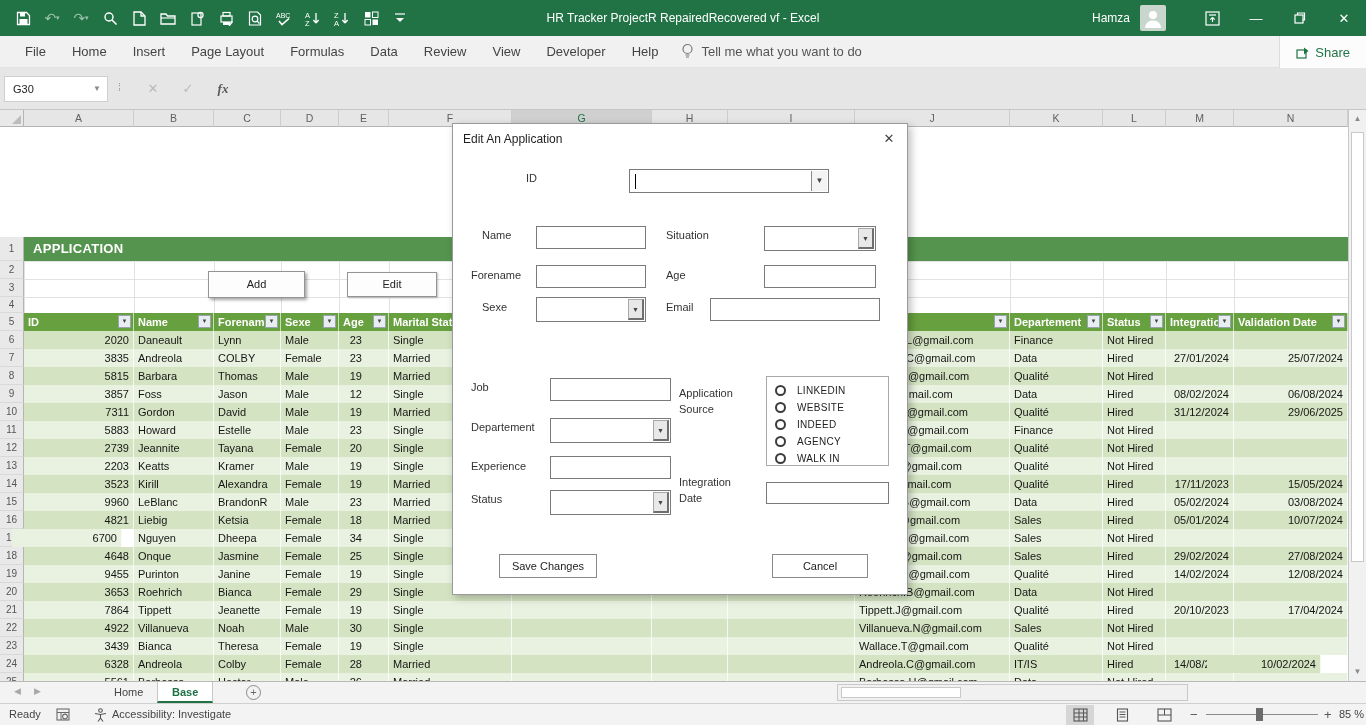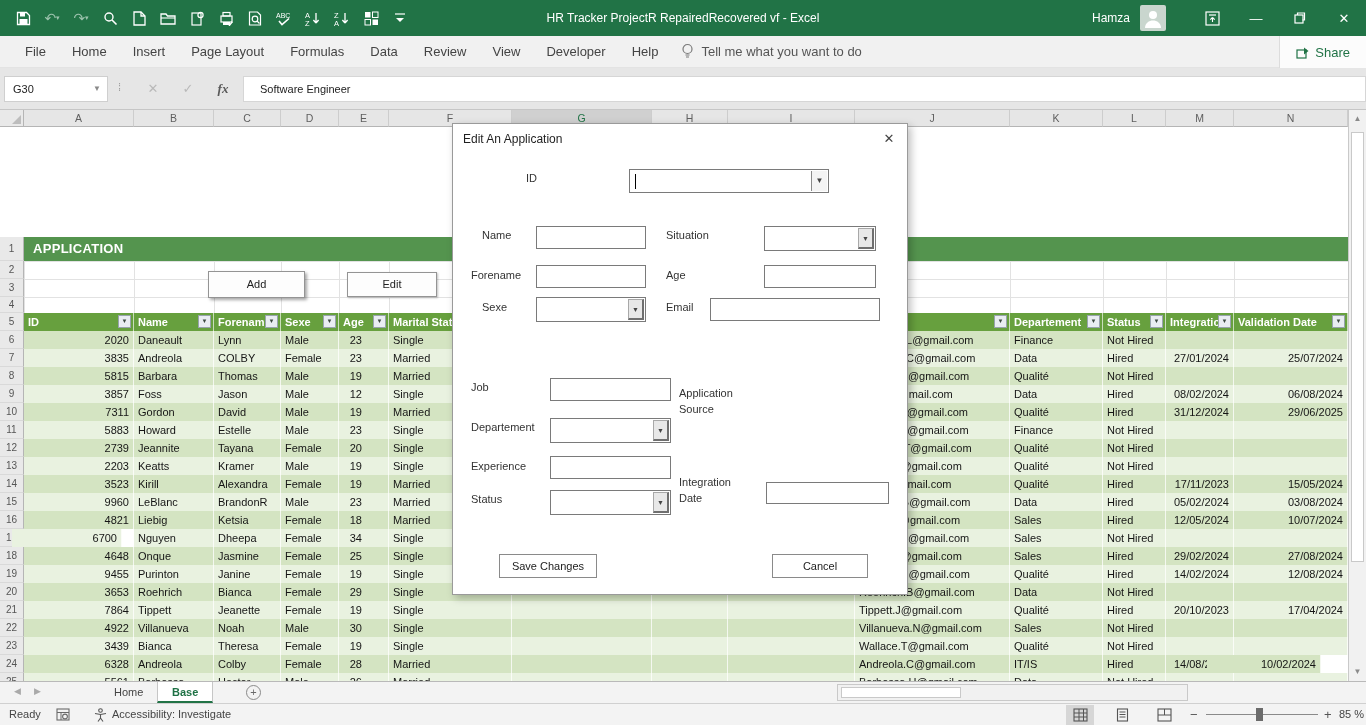--- a/index.html
+++ b/index.html
@@ -241,21 +241,20 @@
       <span>Share</span>
     </div>
   </div>
 
   <div class="fbar">
     <div class="namebox"><span>G30</span><span class="dd">▼</span></div>
     <div class="fb-dots">⁞</div>
     <div class="fb-btn" style="left:138px;color:#b9b9b9">✕</div>
     <div class="fb-btn" style="left:173px;color:#b9b9b9">✓</div>
     <div class="fb-btn fx" style="left:208px">fx</div>
-    <div class="fb-field">Software Engineer</div>
   </div>
 
   <div class="sheet">
     <div id="grid">
         <div class="colhdr" style="left:24px;width:110px">A</div>
         <div class="colhdr" style="left:134px;width:80px">B</div>
         <div class="colhdr" style="left:214px;width:67px">C</div>
         <div class="colhdr" style="left:281px;width:58px">D</div>
         <div class="colhdr" style="left:339px;width:50px">E</div>
         <div class="colhdr" style="left:389px;width:123px">F</div>
@@ -477,21 +476,21 @@
         <div class="cell band0 " style="left:214px;top:401px;width:67px">Ketsia</div>
         <div class="cell band0 " style="left:281px;top:401px;width:58px">Female</div>
         <div class="cell band0 age" style="left:339px;top:401px;width:50px">18</div>
         <div class="cell band0 " style="left:389px;top:401px;width:123px">Married</div>
         <div class="cell band0 " style="left:512px;top:401px;width:140px"></div>
         <div class="cell band0 ar" style="left:652px;top:401px;width:76px"></div>
         <div class="cell band0 " style="left:728px;top:401px;width:127px"></div>
         <div class="cell band0 " style="left:855px;top:401px;width:155px">Liebig.K@gmail.com</div>
         <div class="cell band0 " style="left:1010px;top:401px;width:93px">Sales</div>
         <div class="cell band0 " style="left:1103px;top:401px;width:63px">Hired</div>
-        <div class="cell band0 ar" style="left:1166px;top:401px;width:68px">12/05/2024</div>
+        <div class="cell band0 ar" style="left:1166px;top:401px;width:68px">05/01/2024</div>
         <div class="cell band0 ar" style="left:1234px;top:401px;width:114px">10/07/2024</div>
         <div class="cell band1 ar" style="left:12px;top:419px;width:110px">6700</div>
         <div class="cell band1 " style="left:134px;top:419px;width:80px">Nguyen</div>
         <div class="cell band1 " style="left:214px;top:419px;width:67px">Dheepa</div>
         <div class="cell band1 " style="left:281px;top:419px;width:58px">Female</div>
         <div class="cell band1 age" style="left:339px;top:419px;width:50px">34</div>
         <div class="cell band1 " style="left:389px;top:419px;width:123px">Single</div>
         <div class="cell band1 " style="left:512px;top:419px;width:140px"></div>
         <div class="cell band1 ar" style="left:652px;top:419px;width:76px"></div>
         <div class="cell band1 " style="left:728px;top:419px;width:127px"></div>
@@ -648,20 +647,42 @@
     <div class="combo" style="left:83px;top:173px;width:110px;height:25px">
         <span class="btn"><i>▼</i></span>
       </div>
     <div class="dlbl" style="left:213px;top:177px">Email</div>
     <div class="dtxt" style="left:257px;top:174px;width:170px;height:23px"></div>
 
     <div class="dlbl" style="left:18px;top:257px">Job</div>
     <div class="dtxt" style="left:97px;top:254px;width:121px;height:23px"></div>
     <div class="dlbl" style="left:226px;top:263px">Application</div>
     <div class="dlbl" style="left:226px;top:279px">Source</div>
+    <div class="radio-frame" style="left:313px;top:252px;width:123px;height:90px">
+      <div class="radio-row" style="top:6px">
+          <span class="radio-dot"></span>
+          <span class="radio-lab">LINKEDIN</span>
+        </div>
+      <div class="radio-row" style="top:23px">
+          <span class="radio-dot"></span>
+          <span class="radio-lab">WEBSITE</span>
+        </div>
+      <div class="radio-row" style="top:40px">
+          <span class="radio-dot"></span>
+          <span class="radio-lab">INDEED</span>
+        </div>
+      <div class="radio-row" style="top:57px">
+          <span class="radio-dot"></span>
+          <span class="radio-lab">AGENCY</span>
+        </div>
+      <div class="radio-row" style="top:74px">
+          <span class="radio-dot"></span>
+          <span class="radio-lab">WALK IN</span>
+        </div>
+    </div>
     <div class="dlbl" style="left:18px;top:297px">Departement</div>
     <div class="combo" style="left:97px;top:294px;width:121px;height:25px">
         <span class="btn"><i>▼</i></span>
       </div>
     <div class="dlbl" style="left:18px;top:336px">Experience</div>
     <div class="dtxt" style="left:97px;top:332px;width:121px;height:23px"></div>
     <div class="dlbl" style="left:226px;top:352px">Integration</div>
     <div class="dlbl" style="left:226px;top:368px">Date</div>
     <div class="dtxt" style="left:313px;top:358px;width:123px;height:22px"></div>
     <div class="dlbl" style="left:18px;top:369px">Status</div>

